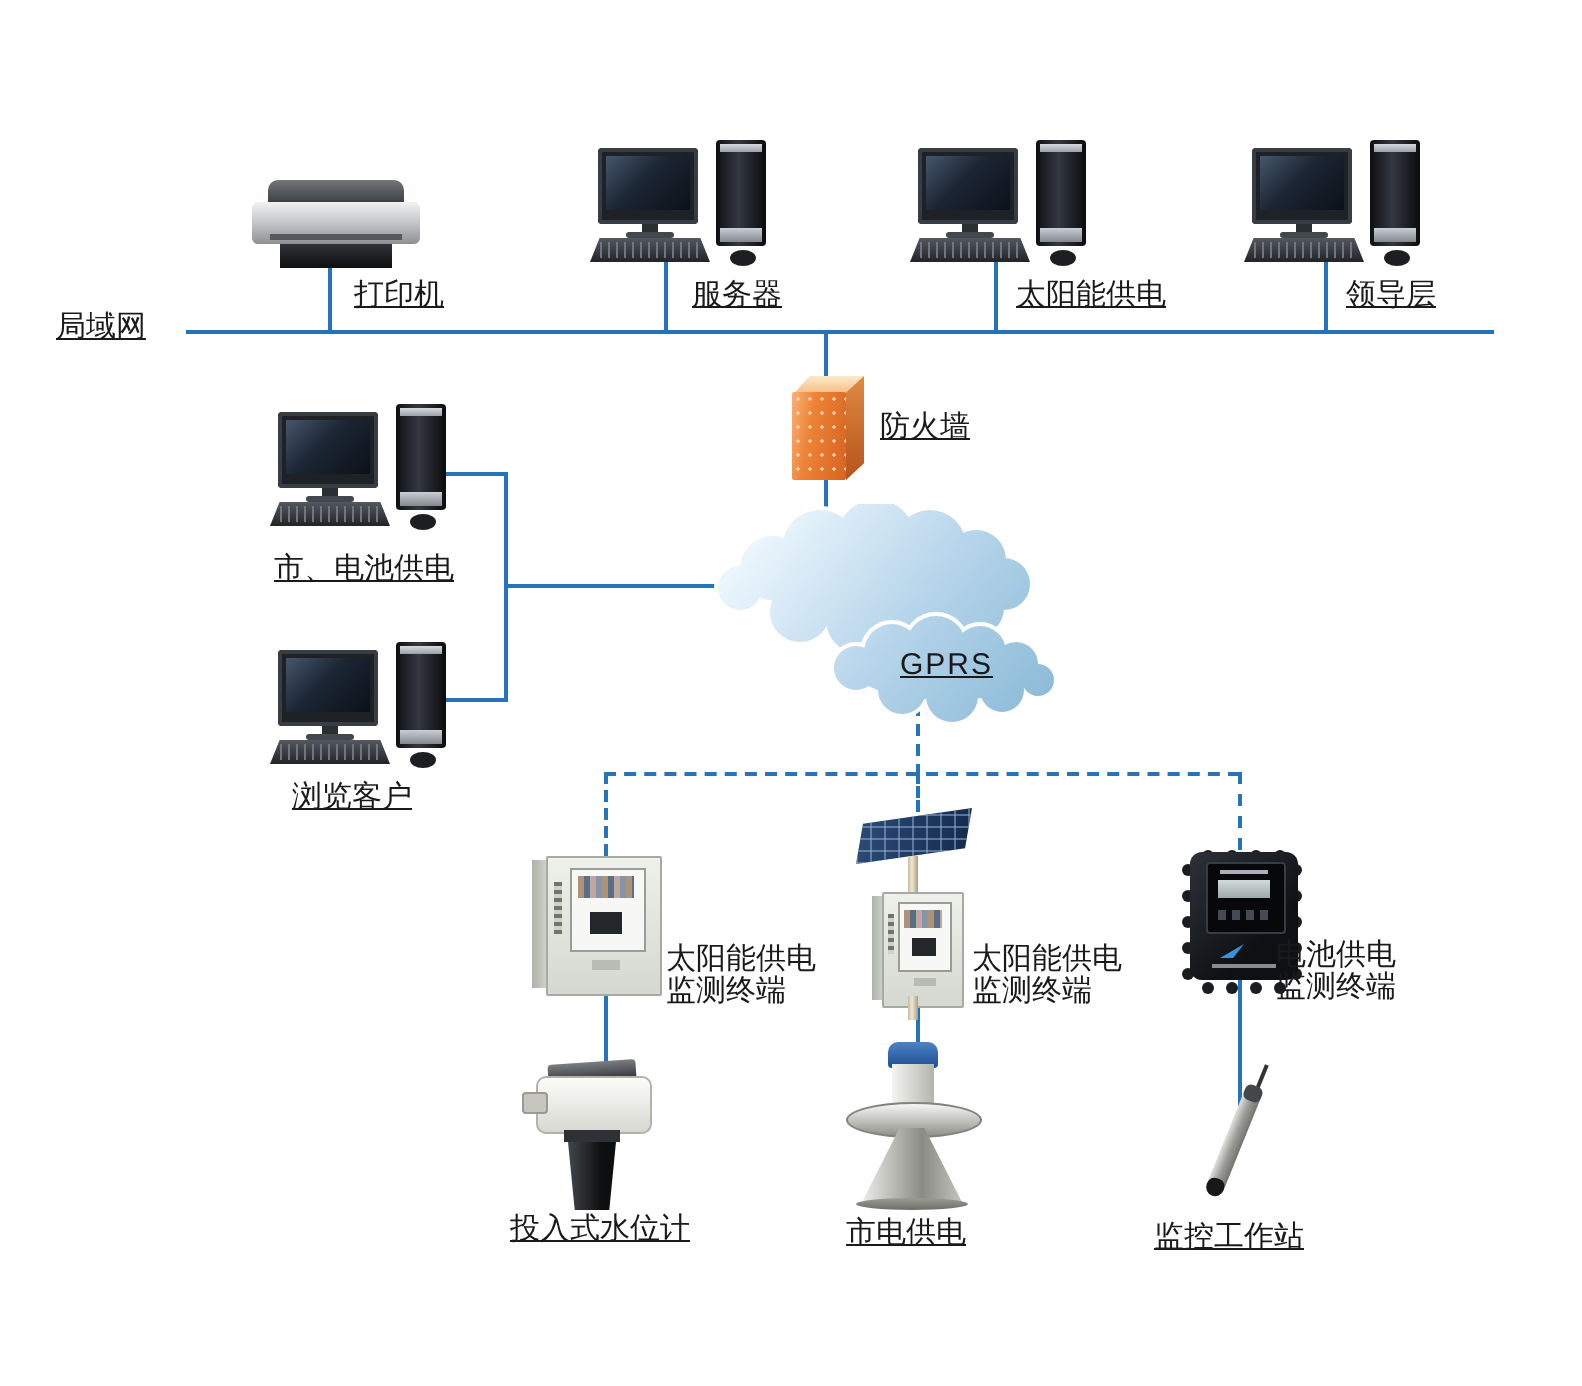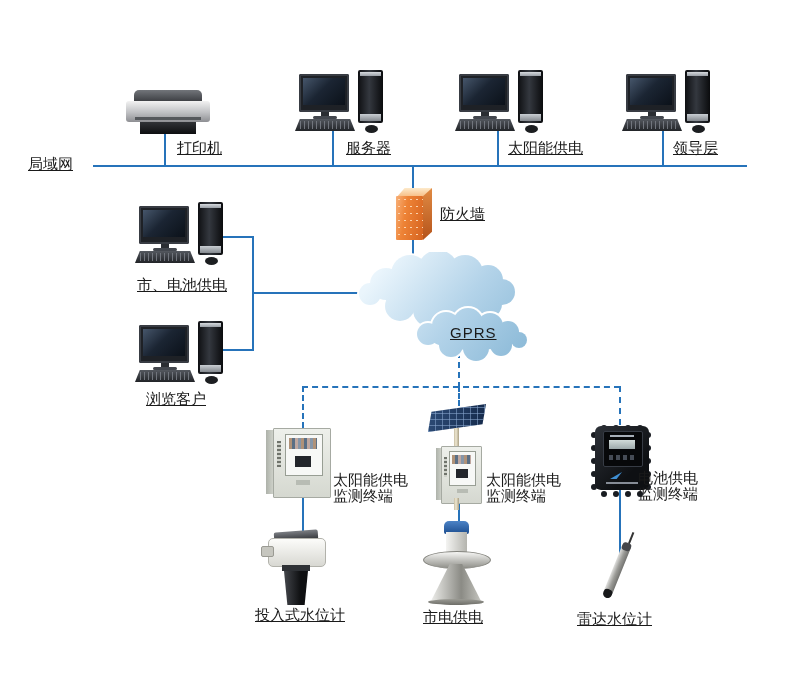--- a/index.html
+++ b/index.html
@@ -342,15 +342,15 @@
     <div>太阳能供电</div>
     <div>监测终端</div>
   </div>
   <div class="t-lbl" style="left:638px;top:470px">
     <div>电池供电</div>
     <div>监测终端</div>
   </div>
 
   <div class="lbl" style="left:255px;top:607px">投入式水位计</div>
   <div class="lbl" style="left:423px;top:609px">市电供电</div>
-  <div class="lbl" style="left:577px;top:611px">雷达水位计</div>
+  <div class="lbl" style="left:577px;top:611px">监控工作站</div>
 
 </div>
 
 </body></html>

